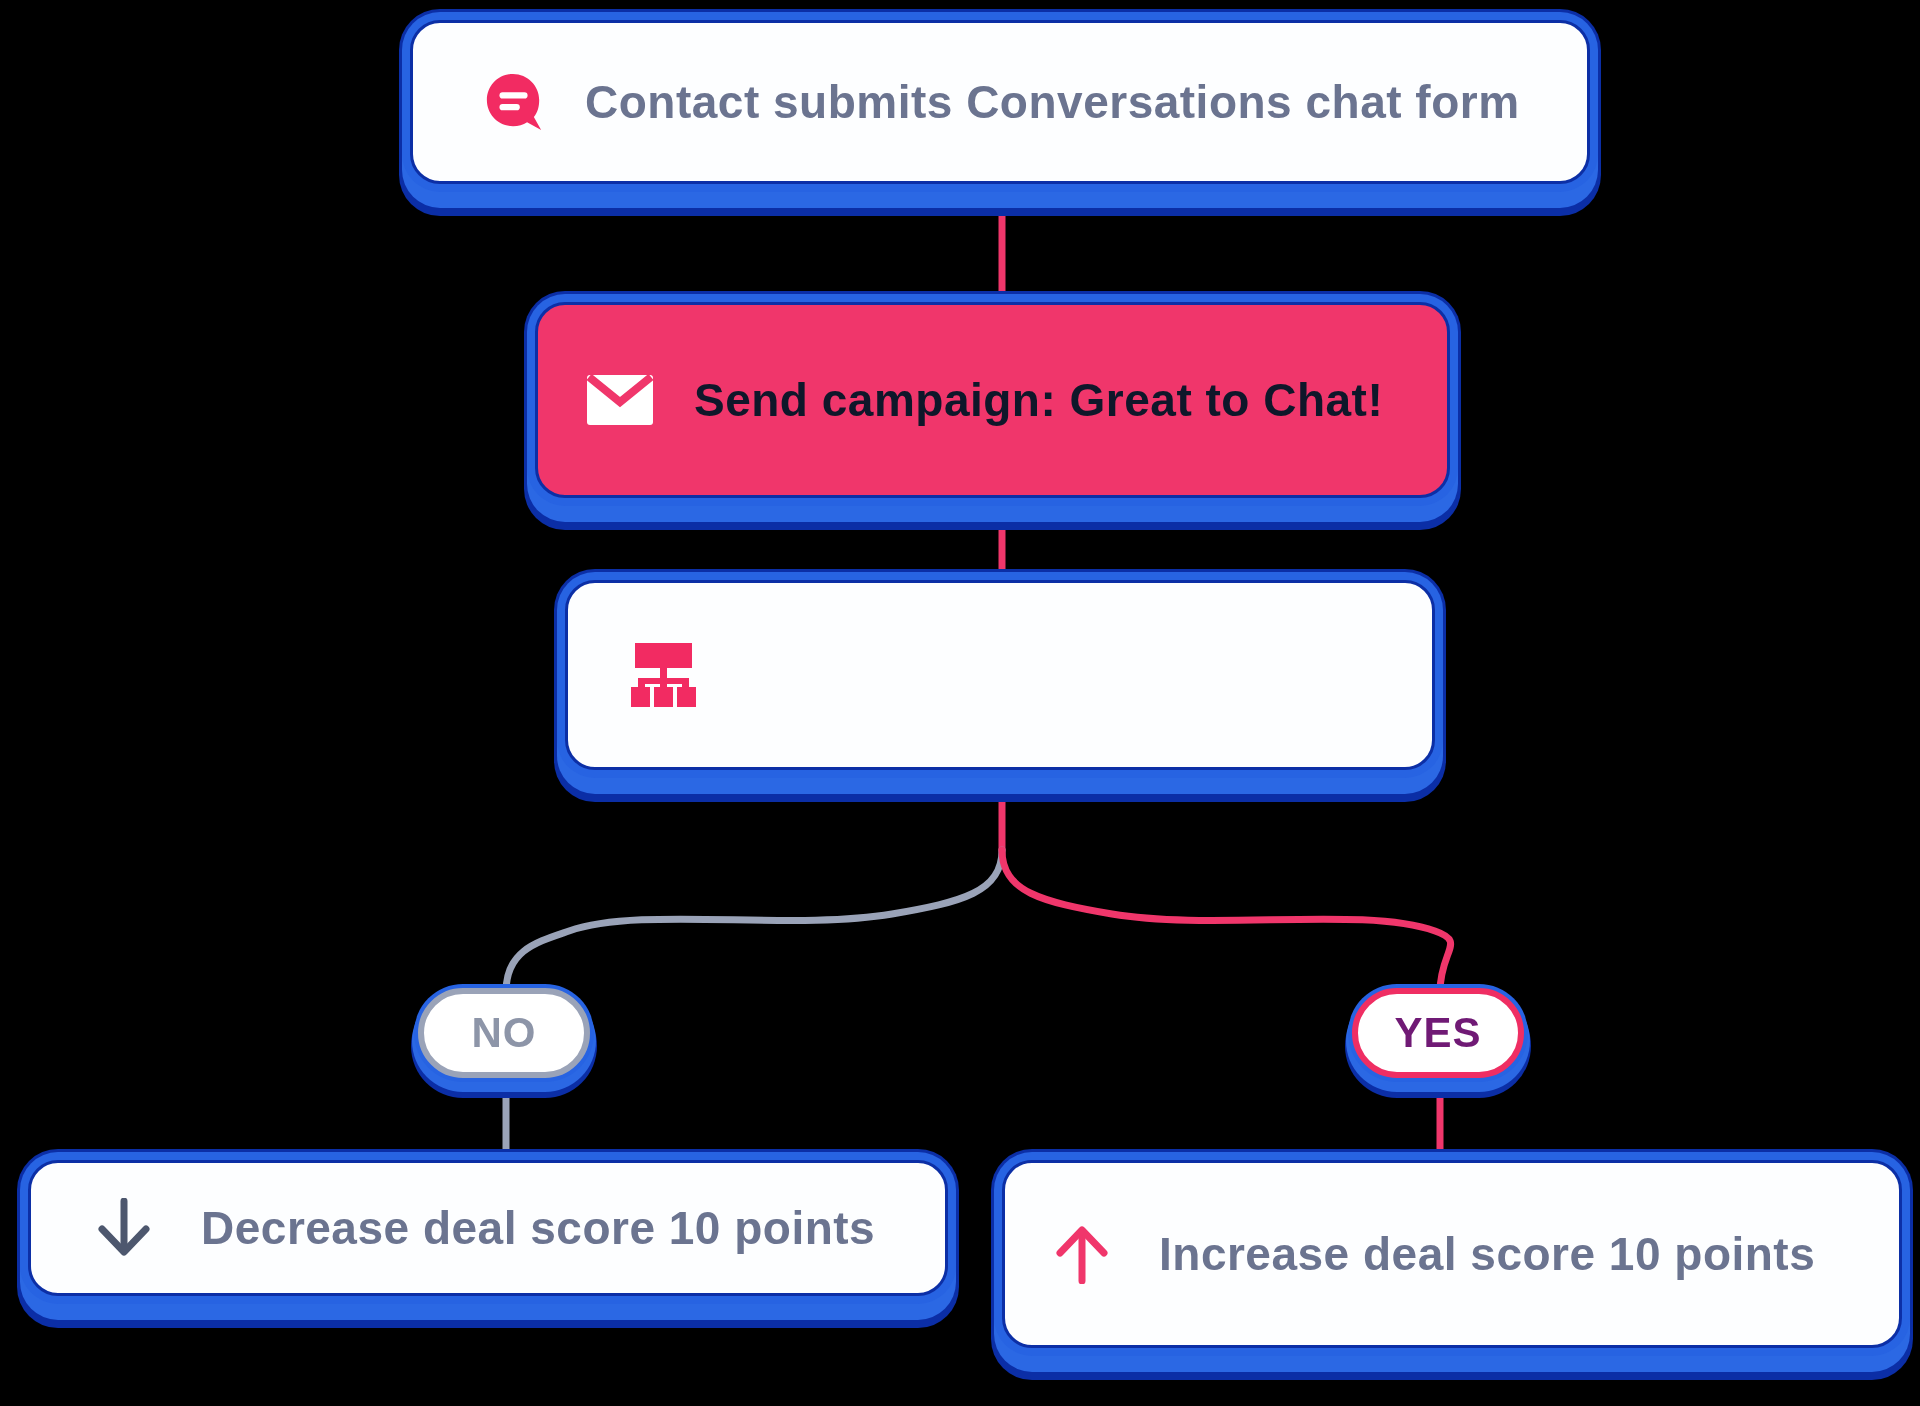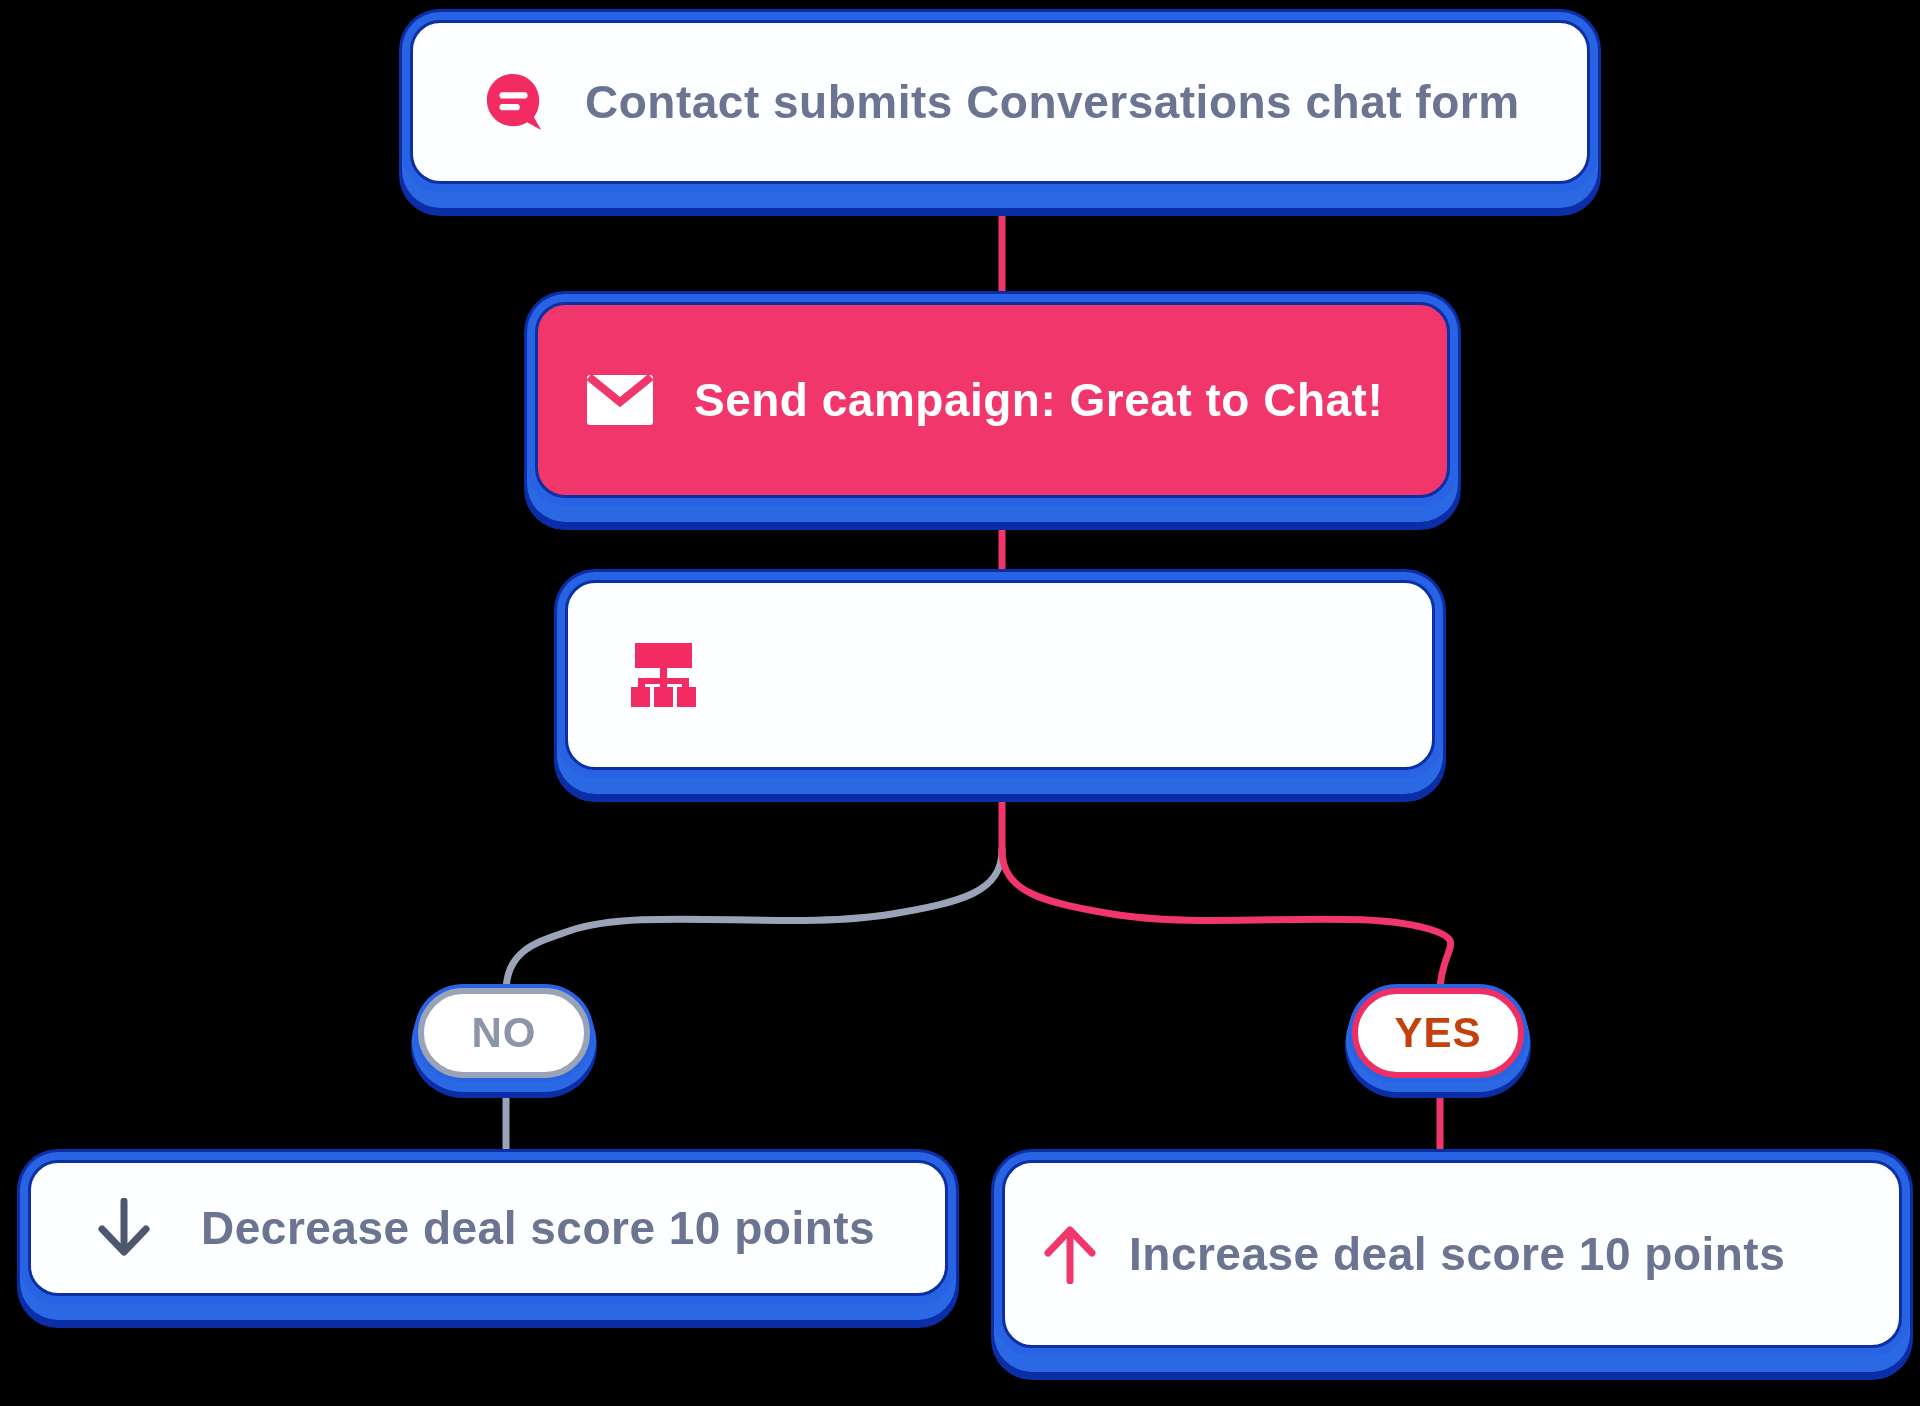--- a/index.html
+++ b/index.html
@@ -22,45 +22,45 @@
       0 16px 0 8px #2B68E4,
       0 0 0 11px #0B2EA6,
       0 21px 0 11px #0B2EA6;
     box-sizing:border-box;
     white-space:nowrap;
   }
   .node .label{
     font-size:46px;font-weight:700;color:#6B7490;letter-spacing:.5px;
   }
   .node.pink{background:#F0366B;}
-  .node.pink .label{color:#ffffff;text-align:right;}
+  .node.pink .label{color:#0f172a;text-align:right;}
   .icon{display:flex;align-items:center;justify-content:center;flex:0 0 auto;}
   .pill{
     position:absolute;z-index:1;
     display:flex;align-items:center;justify-content:center;
     background:#FFFFFF;
     border-radius:999px;
     box-sizing:border-box;
     box-shadow:
       0 0 0 4px #2763E2,
       0 8px 0 6px #2B68E4,
       0 13px 0 7px #0B2EA6;
     font-size:42px;font-weight:700;letter-spacing:1px;
   }
   .pill.no{border:6px solid #9AA3B8;color:#8D95A8;}
-  .pill.yes{border:6px solid #EF2E63;color:#c2410c;}
+  .pill.yes{border:6px solid #EF2E63;color:#701a75;}
 
   
   #node-trigger  {left:410px; top:20px;  width:1180px; height:164px; padding-left:70px; gap:40px;}
   #node-send     {left:535px; top:302px; width:915px;  height:196px; padding-left:48px; gap:40px;}
   #node-open     {left:565px; top:580px; width:870px;  height:190px; padding-left:60px; gap:40px;}
   #pill-no       {left:418px; top:988px; width:172px;  height:90px;}
   #pill-yes      {left:1352px;top:988px; width:172px;  height:90px;}
   #node-decrease {left:28px;  top:1160px;width:920px;  height:136px; padding-left:66px; gap:50px;}
-  #node-increase {left:1002px;top:1160px;width:900px;  height:188px; padding-left:38px; gap:32px;}
+  #node-increase {left:1002px;top:1160px;width:900px;  height:188px; padding-left:50px; gap:50px;}
 </style>
 </head>
 <body>
 
 <div class="canvas">
 
   <svg class="connectors" width="1920" height="1406" viewBox="0 0 1920 1406" fill="none">
     <path d="M1002,210 L1002,318" stroke="#F0366B" stroke-width="7" stroke-linecap="round"></path>
     <path d="M1002,492 L1002,596" stroke="#F0366B" stroke-width="7" stroke-linecap="round"></path>
     <path d="M1002,762 L1002,850" stroke="#F0366B" stroke-width="7" stroke-linecap="round"></path>

